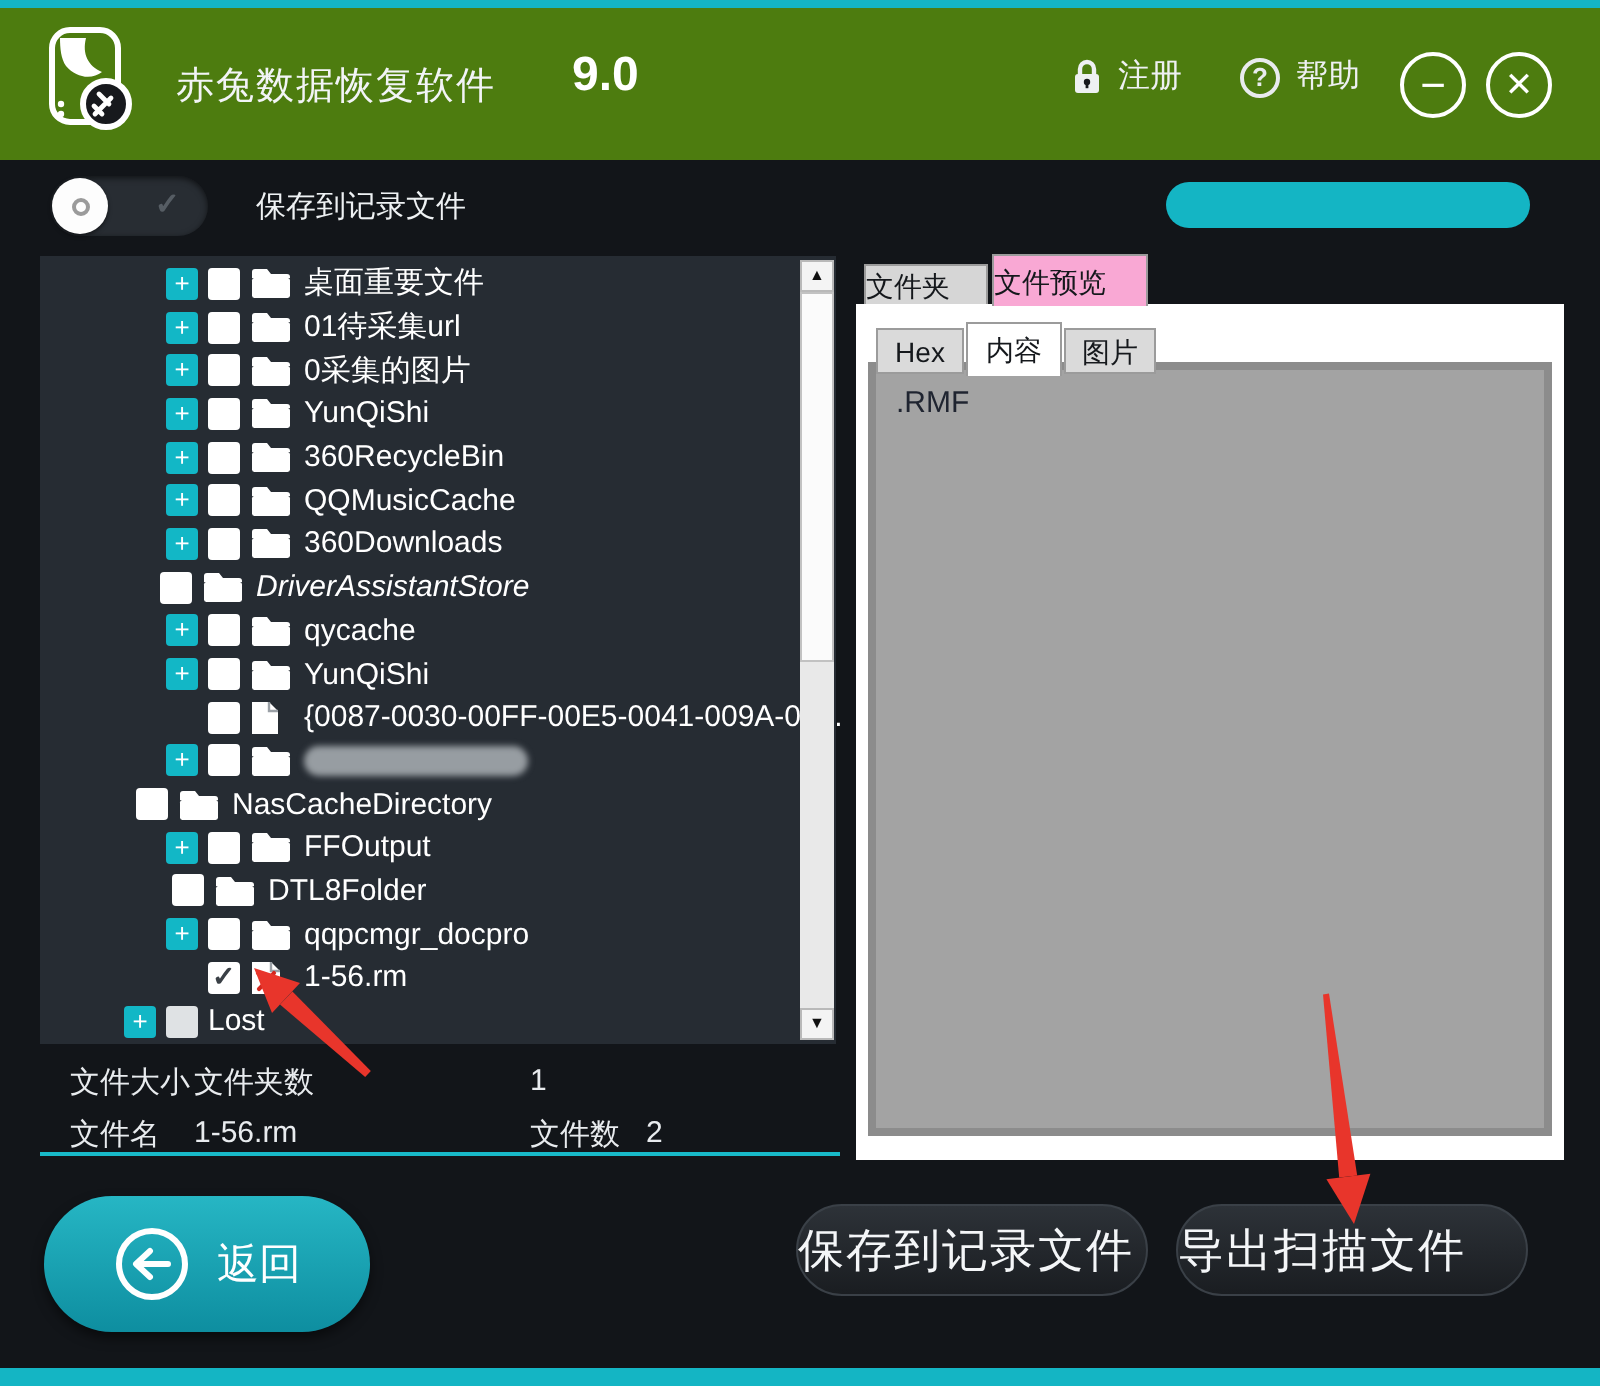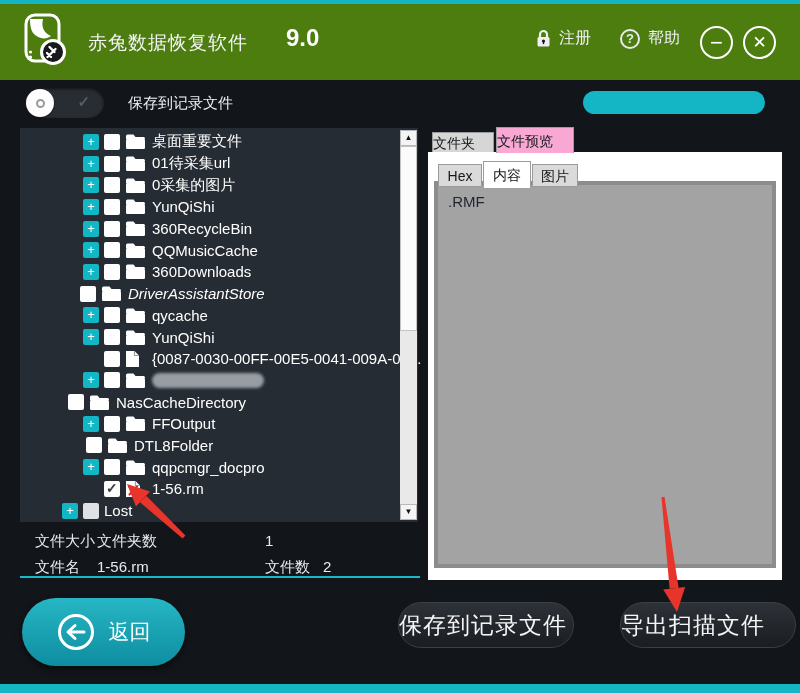--- a/index.html
+++ b/index.html
@@ -64,21 +64,21 @@
   .subtab-content{ left:483px; top:161px; width:48px; height:27px; line-height:27px; background:#fff; border-bottom:none; z-index:4; }
   .subtab-image{ left:532px; top:164px; width:46px; height:23px; line-height:23px; }
   .preview-box{ position:absolute; left:434px; top:181px; width:342px; height:387px; background:#a3a3a3; border:4px solid #8c8c8c; z-index:1; }
   .preview-text{ position:absolute; left:10px; top:8px; font-size:15px; color:#1f2430; }
 
   
   .btn-back{ position:absolute; left:22px; top:598px; width:163px; height:68px; border-radius:34px; background:linear-gradient(#26b6c4,#0e8ea0); box-shadow:0 3px 6px rgba(0,0,0,.5); display:flex; align-items:center; justify-content:center; gap:14px; color:#fff; font-size:21px; cursor:pointer; }
   .back-circle{ width:38px; height:38px; flex:0 0 38px; }
   .btn-dark{ position:absolute; top:602px; width:176px; height:46px; border-radius:31px; background:linear-gradient(#2d3238,#1a1d21); border:1px solid #3a4047; color:#f4f6f8; font-size:23px; display:flex; align-items:center; justify-content:flex-start; letter-spacing:1px; cursor:pointer; }
   .btn-save{ left:398px; }
-  .btn-export{ left:620px; }
+  .btn-export{ left:588px; }
 
   .arrows{ position:absolute; left:0; top:0; width:800px; height:693px; pointer-events:none; z-index:9; }
 </style>
 </head>
 <body>
 
 <div class="window">
   <div class="top-accent"></div>
 
   <div class="titlebar">

